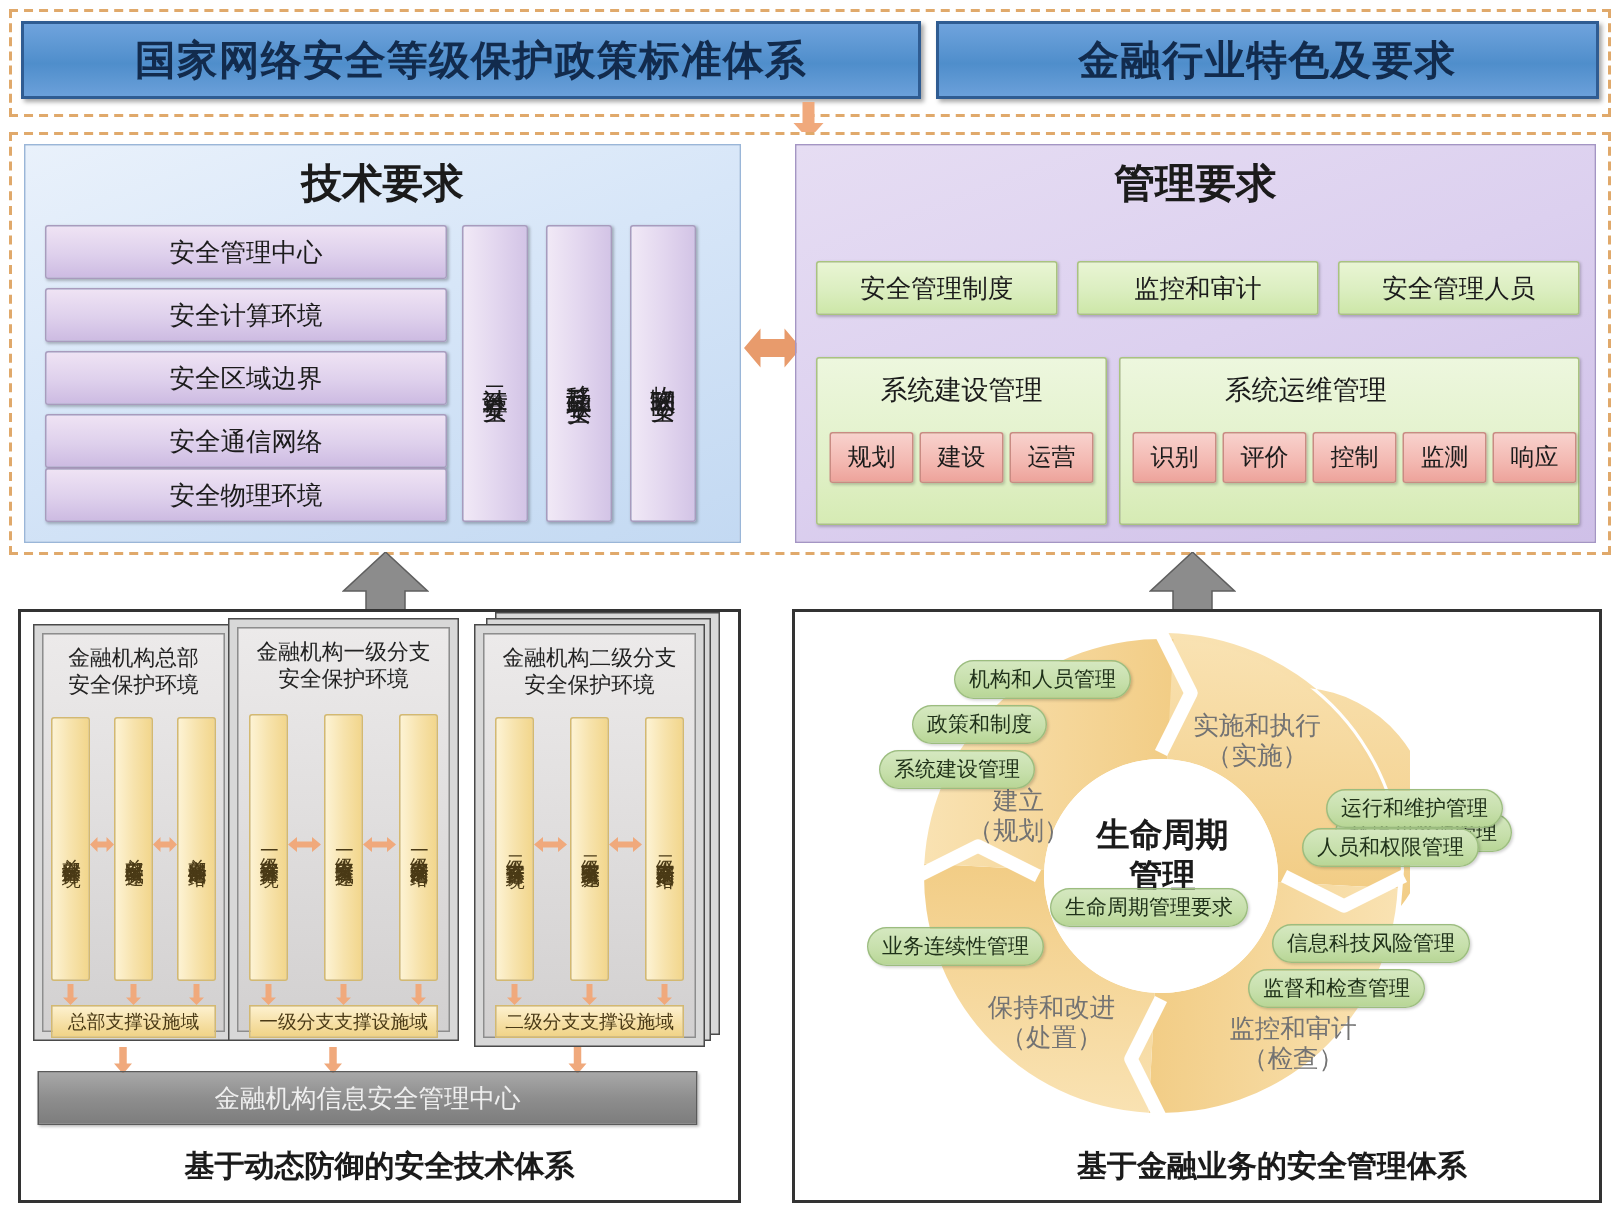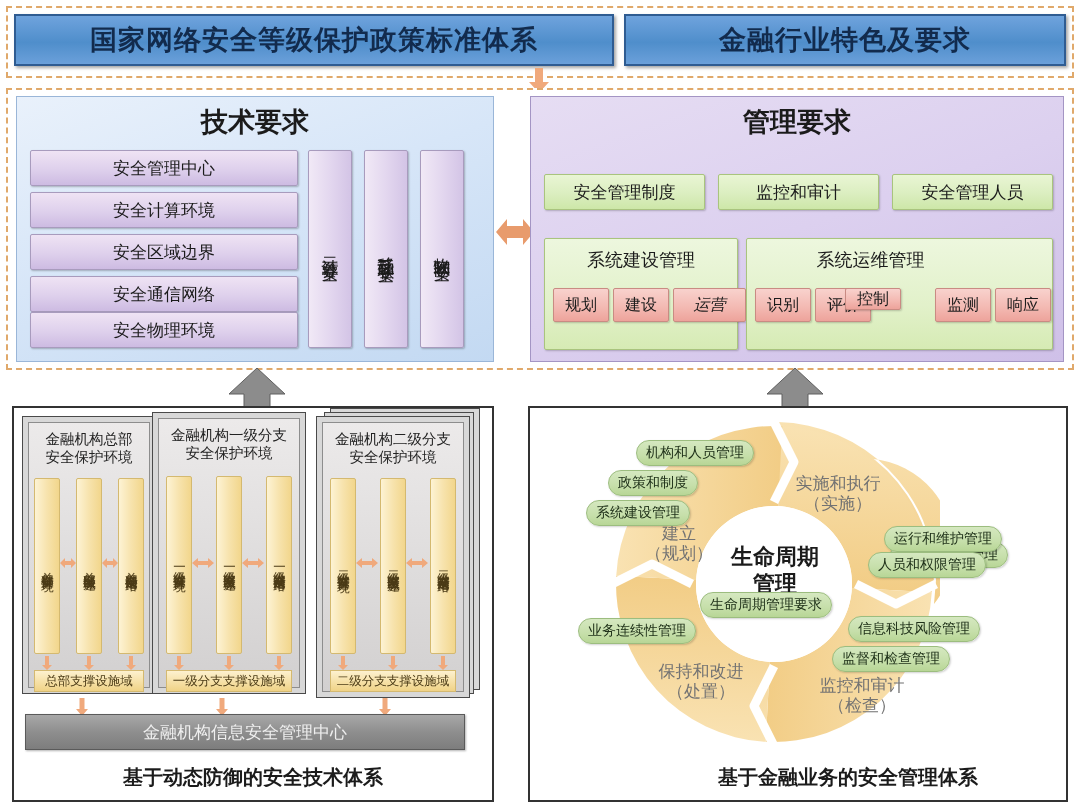--- a/index.html
+++ b/index.html
@@ -115,27 +115,27 @@
 <div class="abs ctr paneltitle" style="left:530px;top:102px;width:534px;height:40px;">管理要求</div>
 
 <div class="abs greenbox ctr" style="left:544px;top:174px;width:161px;height:36px;">安全管理制度</div>
 <div class="abs greenbox ctr" style="left:718px;top:174px;width:161px;height:36px;">监控和审计</div>
 <div class="abs greenbox ctr" style="left:892px;top:174px;width:161px;height:36px;">安全管理人员</div>
 
 <div class="abs greengrp" style="left:544px;top:238px;width:194px;height:112px;"></div>
 <div class="abs grptitle ctr" style="left:544px;top:244px;width:194px;height:32px;">系统建设管理</div>
 <div class="abs redbox ctr" style="left:553px;top:288px;width:56px;height:34px;">规划</div>
 <div class="abs redbox ctr" style="left:613px;top:288px;width:56px;height:34px;">建设</div>
-<div class="abs redbox ctr" style="left:673px;top:288px;width:73px;height:34px;font-style:italic;">运营</div>
+<div class="abs redbox ctr" style="left:673px;top:288px;width:56px;height:34px;">运营</div>
 
 <div class="abs greengrp" style="left:746px;top:238px;width:307px;height:112px;"></div>
 <div class="abs grptitle ctr" style="left:746px;top:244px;width:249px;height:32px;">系统运维管理</div>
 <div class="abs redbox ctr" style="left:755px;top:288px;width:56px;height:34px;">识别</div>
 <div class="abs redbox ctr" style="left:815px;top:288px;width:56px;height:34px;">评价</div>
-<div class="abs redbox ctr" style="left:845px;top:288px;width:56px;height:22px;">控制</div>
+<div class="abs redbox ctr" style="left:875px;top:288px;width:56px;height:34px;">控制</div>
 <div class="abs redbox ctr" style="left:935px;top:288px;width:56px;height:34px;">监测</div>
 <div class="abs redbox ctr" style="left:995px;top:288px;width:56px;height:34px;">响应</div>
 
 <svg class="abs" style="left:228px;top:368px;width:58px;height:40px;" viewBox="0 0 58 40">
   <path class="garrow" d="M29 0 L57 26 H42 V40 H16 V26 H1 Z"></path>
 </svg>
 <svg class="abs" style="left:766px;top:368px;width:58px;height:40px;" viewBox="0 0 58 40">
   <path class="garrow" d="M29 0 L57 26 H42 V40 H16 V26 H1 Z"></path>
 </svg>
 

